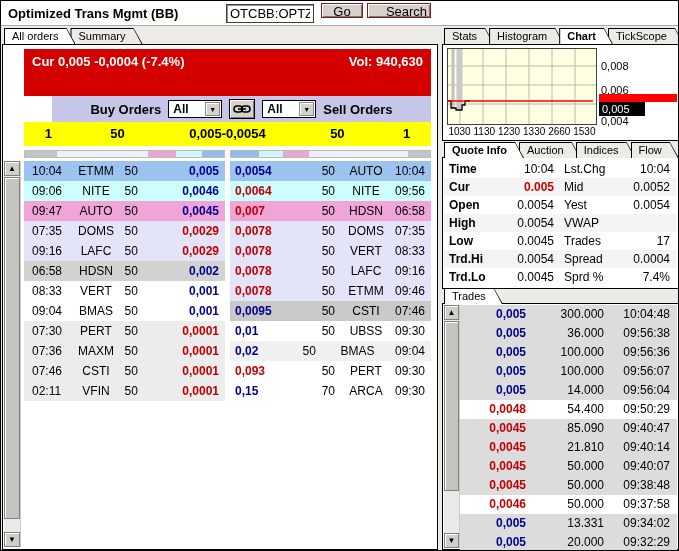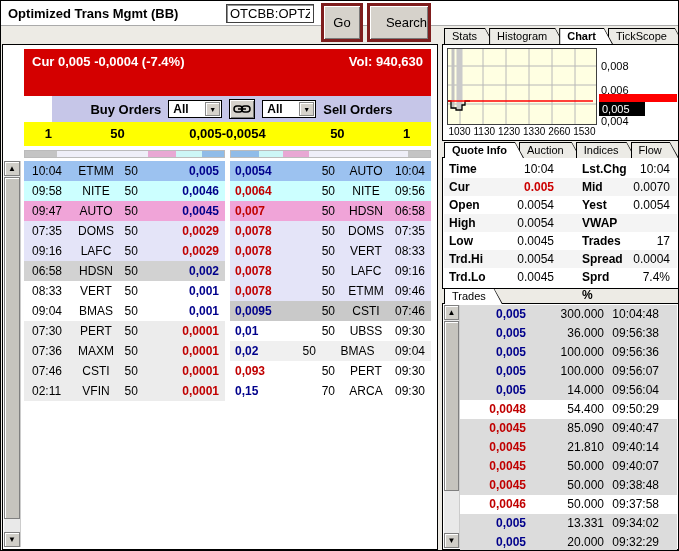--- a/index.html
+++ b/index.html
@@ -9,21 +9,21 @@
     background:#EDEBE5; border:1px solid #000;
     font-family:"Liberation Sans", sans-serif; font-size:12px; color:#000;
     overflow:hidden;
   }
   
   .titlebar { position:absolute; left:0; top:0; right:0; height:25px; background:#FFF; border-bottom:1px solid #AAA; }
   .title { position:absolute; left:7px; top:5px; font-size:13px; font-weight:bold; }
   .symbol-input { position:absolute; left:225px; top:3px; width:88px; height:19px;
     border:1px solid #404040; box-shadow:inset 1px 1px 0 #909090; background:#FFF;
     font-family:"Liberation Sans",sans-serif; font-size:13px; padding:0 3px; }
-  .btn3d { position:absolute; top:2px; height:39px; background:#D6D2CB; border:3px solid #7f1d1d;
+  .btn3d { position:absolute; top:2px; height:15px; background:#D6D2CB; border:1px solid #7f1d1d;
     box-shadow:inset 1px 1px 0 #FFF, inset -1px -1px 0 #7A7A7A;
     font-family:"Liberation Sans",sans-serif; font-size:13px; text-align:center; cursor:default; }
   .btn-go { left:320px; width:42px; }
   .btn-search { left:366px; width:64px;padding-left:15px; }
   
   .tabs { position:absolute; display:flex; height:16px; z-index:2; }
   .tab { --s:9px; display:inline-block; background:#000; padding:1px 1px 0 1px; margin-right:-5px; position:relative;
     clip-path:polygon(0 0, calc(100% - var(--s)) 0, 100% 100%, 0 100%); }
   .tab-inner { display:block; background:#ECEBE6; padding:1px 16px 2px 7px; font-size:11px; line-height:12px; white-space:nowrap;
     clip-path:polygon(0 0, calc(100% - var(--s) + 1px) 0, 100% 100%, 0 100%); }
@@ -87,42 +87,50 @@
   .yl1 { top:15px; } .yl2 { top:39px; } .yl3 { top:70px; }
   .ask-band { position:absolute; left:156px; top:49px; right:1px; height:8px; background:#FF0000; }
   .last-badge { position:absolute; left:156px; top:57px; width:46px; height:14px; background:#000; color:#FFF;
     font-size:11px; line-height:14px; padding-left:3px; }
   
   .q-rows { position:absolute; left:1px; right:1px; top:2px; }
   .q-row { display:flex; height:18px; line-height:18px; }
   .q-row:nth-child(even) { background:#F4F4F4; }
   .q-l1 { width:58px; padding-left:5px; font-weight:bold; }
   .q-v1 { width:52px; text-align:right; }
-  .q-l2 { width:64px; padding-left:28px; font-weight:bold; }
+  .q-l2 { width:64px; padding-left:10px; font-weight:normal; }
   .q-v2 { flex:1; text-align:right; padding-right:7px; }
   .red-val { color:#CC0000; font-weight:bold; }
   
   .t-rows { position:absolute; left:17px; right:1px; top:1px; }
   .t-row { display:flex; height:19px; line-height:19px; }
   .t-price { width:66px; text-align:right; font-weight:bold; }
   .t-size { width:78px; text-align:right; }
-  .t-time { flex:1; text-align:right; padding-right:18px; }
+  .t-time { flex:1; text-align:right; padding-right:7px; }
 </style>
 </head>
 <body>
 
 <div id="app">
 
   <div class="titlebar">
     <span class="title">Optimized Trans Mgmt (BB)</span>
     <input class="symbol-input" value="OTCBB:OPTZ" style="">
     <button class="btn3d btn-go">Go</button>
     <button class="btn3d btn-search">Search</button>
   </div>
 
+  <div class="tabs tabs-left">
+      <div class="tab active">
+    <span class="tab-inner"><span class="tab-label">All orders</span></span>
+  </div>
+      <div class="tab">
+    <span class="tab-inner"><span class="tab-label">Summary</span></span>
+  </div>
+    </div>
 
   <div class="panel book-panel">
     <div class="book-content">
       <div class="ticker-hdr">
         <span>Cur 0,005 -0,0004 (-7.4%)</span>
         <span>Vol: 940,630</span>
       </div>
       <div class="filter-bar">
         <span>Buy Orders</span>
         <span class="combo">
@@ -177,21 +185,21 @@
     </div>
     <div class="half ask" style="background: rgb(156, 194, 240);">
       <span class="a-price" style="color: rgb(0, 0, 139);">0,0054</span>
       <span class="a-size">50</span>
       <span class="a-mm">AUTO</span>
       <span class="a-time">10:04</span>
     </div>
   </div>
           <div class="book-row">
     <div class="half bid" style="background: rgb(204, 255, 255);">
-      <span class="b-time">09:58</span>
+      <span class="b-time">09:06</span>
       <span class="b-mm">NITE</span>
       <span class="b-size">50</span>
       <span class="b-price" style="color: rgb(0, 0, 139);">0,0046</span>
     </div>
     <div class="half ask" style="background: rgb(204, 255, 255);">
       <span class="a-price" style="color: rgb(192, 0, 0);">0,0064</span>
       <span class="a-size">50</span>
       <span class="a-mm">NITE</span>
       <span class="a-time">09:56</span>
     </div>
@@ -412,21 +420,21 @@
         <div class="q-row">
     <span class="q-l1">Time</span>
     <span class="q-v1">10:04</span>
     <span class="q-l2">Lst.Chg</span>
     <span class="q-v2">10:04</span>
   </div>
         <div class="q-row">
     <span class="q-l1">Cur</span>
     <span class="q-v1 red-val">0.005</span>
     <span class="q-l2">Mid</span>
-    <span class="q-v2">0.0070</span>
+    <span class="q-v2">0.0052</span>
   </div>
         <div class="q-row">
     <span class="q-l1">Open</span>
     <span class="q-v1">0.0054</span>
     <span class="q-l2">Yest</span>
     <span class="q-v2">0.0054</span>
   </div>
         <div class="q-row">
     <span class="q-l1">High</span>
     <span class="q-v1">0.0054</span>

